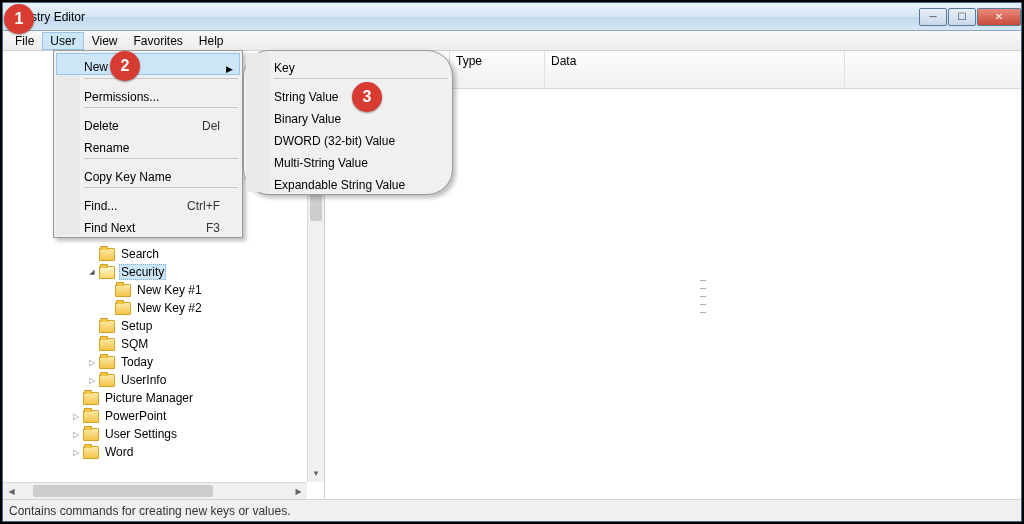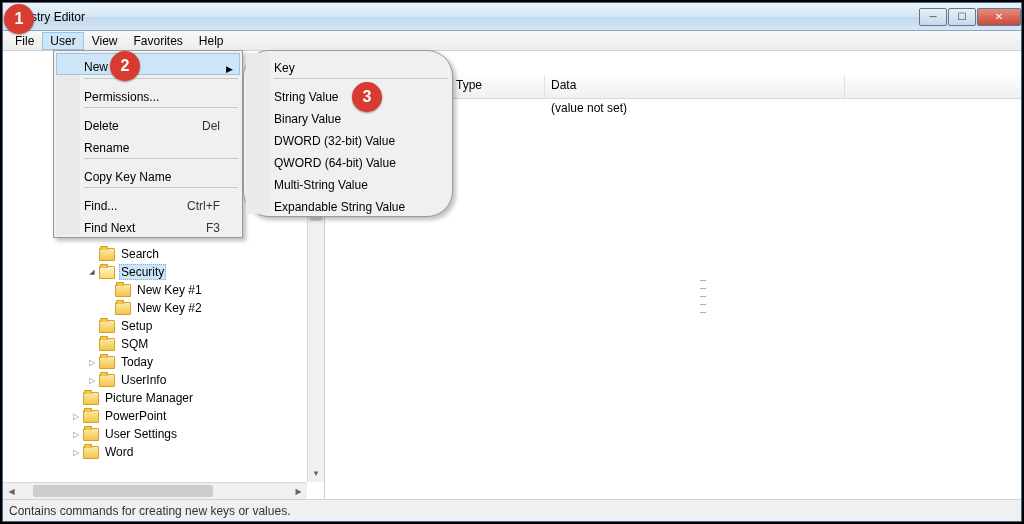--- a/index.html
+++ b/index.html
@@ -40,21 +40,21 @@
     .tree-scrollbar-v .arrow-up { position: absolute; top: 0; left: 0; right: 0; height: 17px; display: flex; align-items: center; justify-content: center; font-size: 8px; color: #666; }
     .tree-scrollbar-v .arrow-dn { position: absolute; bottom: 0; left: 0; right: 0; height: 17px; display: flex; align-items: center; justify-content: center; font-size: 8px; color: #666; }
     .tree-scrollbar-h { position: absolute; left: 0; right: 17px; bottom: 0; height: 17px; background: #f0f0f0; border-top: 1px solid #d8d8d8; }
     .tree-scrollbar-h .thumb { position: absolute; top: 2px; bottom: 2px; left: 30px; width: 180px; background: #cdcdcd; border-radius: 2px; }
     .tree-scrollbar-h .arrow-l { position: absolute; left: 0; top: 0; bottom: 0; width: 17px; display: flex; align-items: center; justify-content: center; font-size: 8px; color: #666; }
     .tree-scrollbar-h .arrow-r { position: absolute; right: 0; top: 0; bottom: 0; width: 17px; display: flex; align-items: center; justify-content: center; font-size: 8px; color: #666; }
     .resize-notch { position: absolute; right: 315px; top: 225px; width: 6px; height: 40px; display: flex; flex-direction: column; justify-content: space-around; }
     .resize-notch span { height: 1px; background: #b0b0b0; }
     
     .list-panel { flex: 1; background: #fff; }
-    .list-header { height: 24px; display: flex; background: linear-gradient(to bottom, #fdfdfd, #f0f0f0); border-bottom: 1px solid #d8d8d8; margin-top: 24px; }
+    .list-header { height: 38px; display: flex; background: linear-gradient(to bottom, #fdfdfd, #f0f0f0); border-bottom: 1px solid #d8d8d8; }
     .list-header-col { padding: 3px 6px; border-right: 1px solid #e0e0e0; }
     .list-row { display: flex; height: 18px; align-items: center; }
     .list-cell { padding: 0 6px; }
     
     .statusbar { height: 22px; background: #f0f0f0; border-top: 1px solid #d0d0d0; display: flex; align-items: center; padding-left: 6px; color: #333; }
     
     
     .dropdown { position: absolute; background: #f0f0f0; border: 1px solid #9a9a9a; box-shadow: 3px 3px 4px rgba(0,0,0,0.25); padding: 2px; }
     .dropdown.edit { left: 51px; top: 48px; width: 190px; }
     .dropdown-item { height: 22px; display: flex; align-items: flex-end; padding-left: 28px; padding-right: 8px; position: relative; }
@@ -191,25 +191,20 @@
     </div>
 
     <div class="list-panel">
       <div class="list-header">
         <div class="list-header-col" style="width:125px">
           <span style="visibility:hidden">Name</span><span style="float:right">e</span>
         </div>
         <div class="list-header-col" style="width:95px">Type</div>
         <div class="list-header-col" style="width:300px">Data</div>
       </div>
-      <div class="list-row">
-        <div class="list-cell" style="width:125px;text-align:right;">_SZ</div>
-        <div class="list-cell" style="width:95px"></div>
-        <div class="list-cell">(value not set)</div>
-      </div>
     </div>
 
   </div>
 
   <div class="statusbar">
     <span>Contains commands for creating new keys or values.</span>
   </div>
 
 </div>
 
@@ -255,23 +250,20 @@
   <div class="dropdown-item">
     <span>String Value</span>
   </div>
   <div class="dropdown-item">
     <span>Binary Value</span>
   </div>
   <div class="dropdown-item">
     <span>DWORD (32-bit) Value</span>
   </div>
   <div class="dropdown-item">
-    <span>QWORD (64-bit) Value</span>
-  </div>
-  <div class="dropdown-item">
     <span>Multi-String Value</span>
   </div>
   <div class="dropdown-item">
     <span>Expandable String Value</span>
   </div>
 </div>
 
 <div class="badge" style="left:2px; top:2px;">1</div>
 <div class="badge" style="left:108px; top:49px;">2</div>
 <div class="badge" style="left:350px; top:80px;">3</div>

